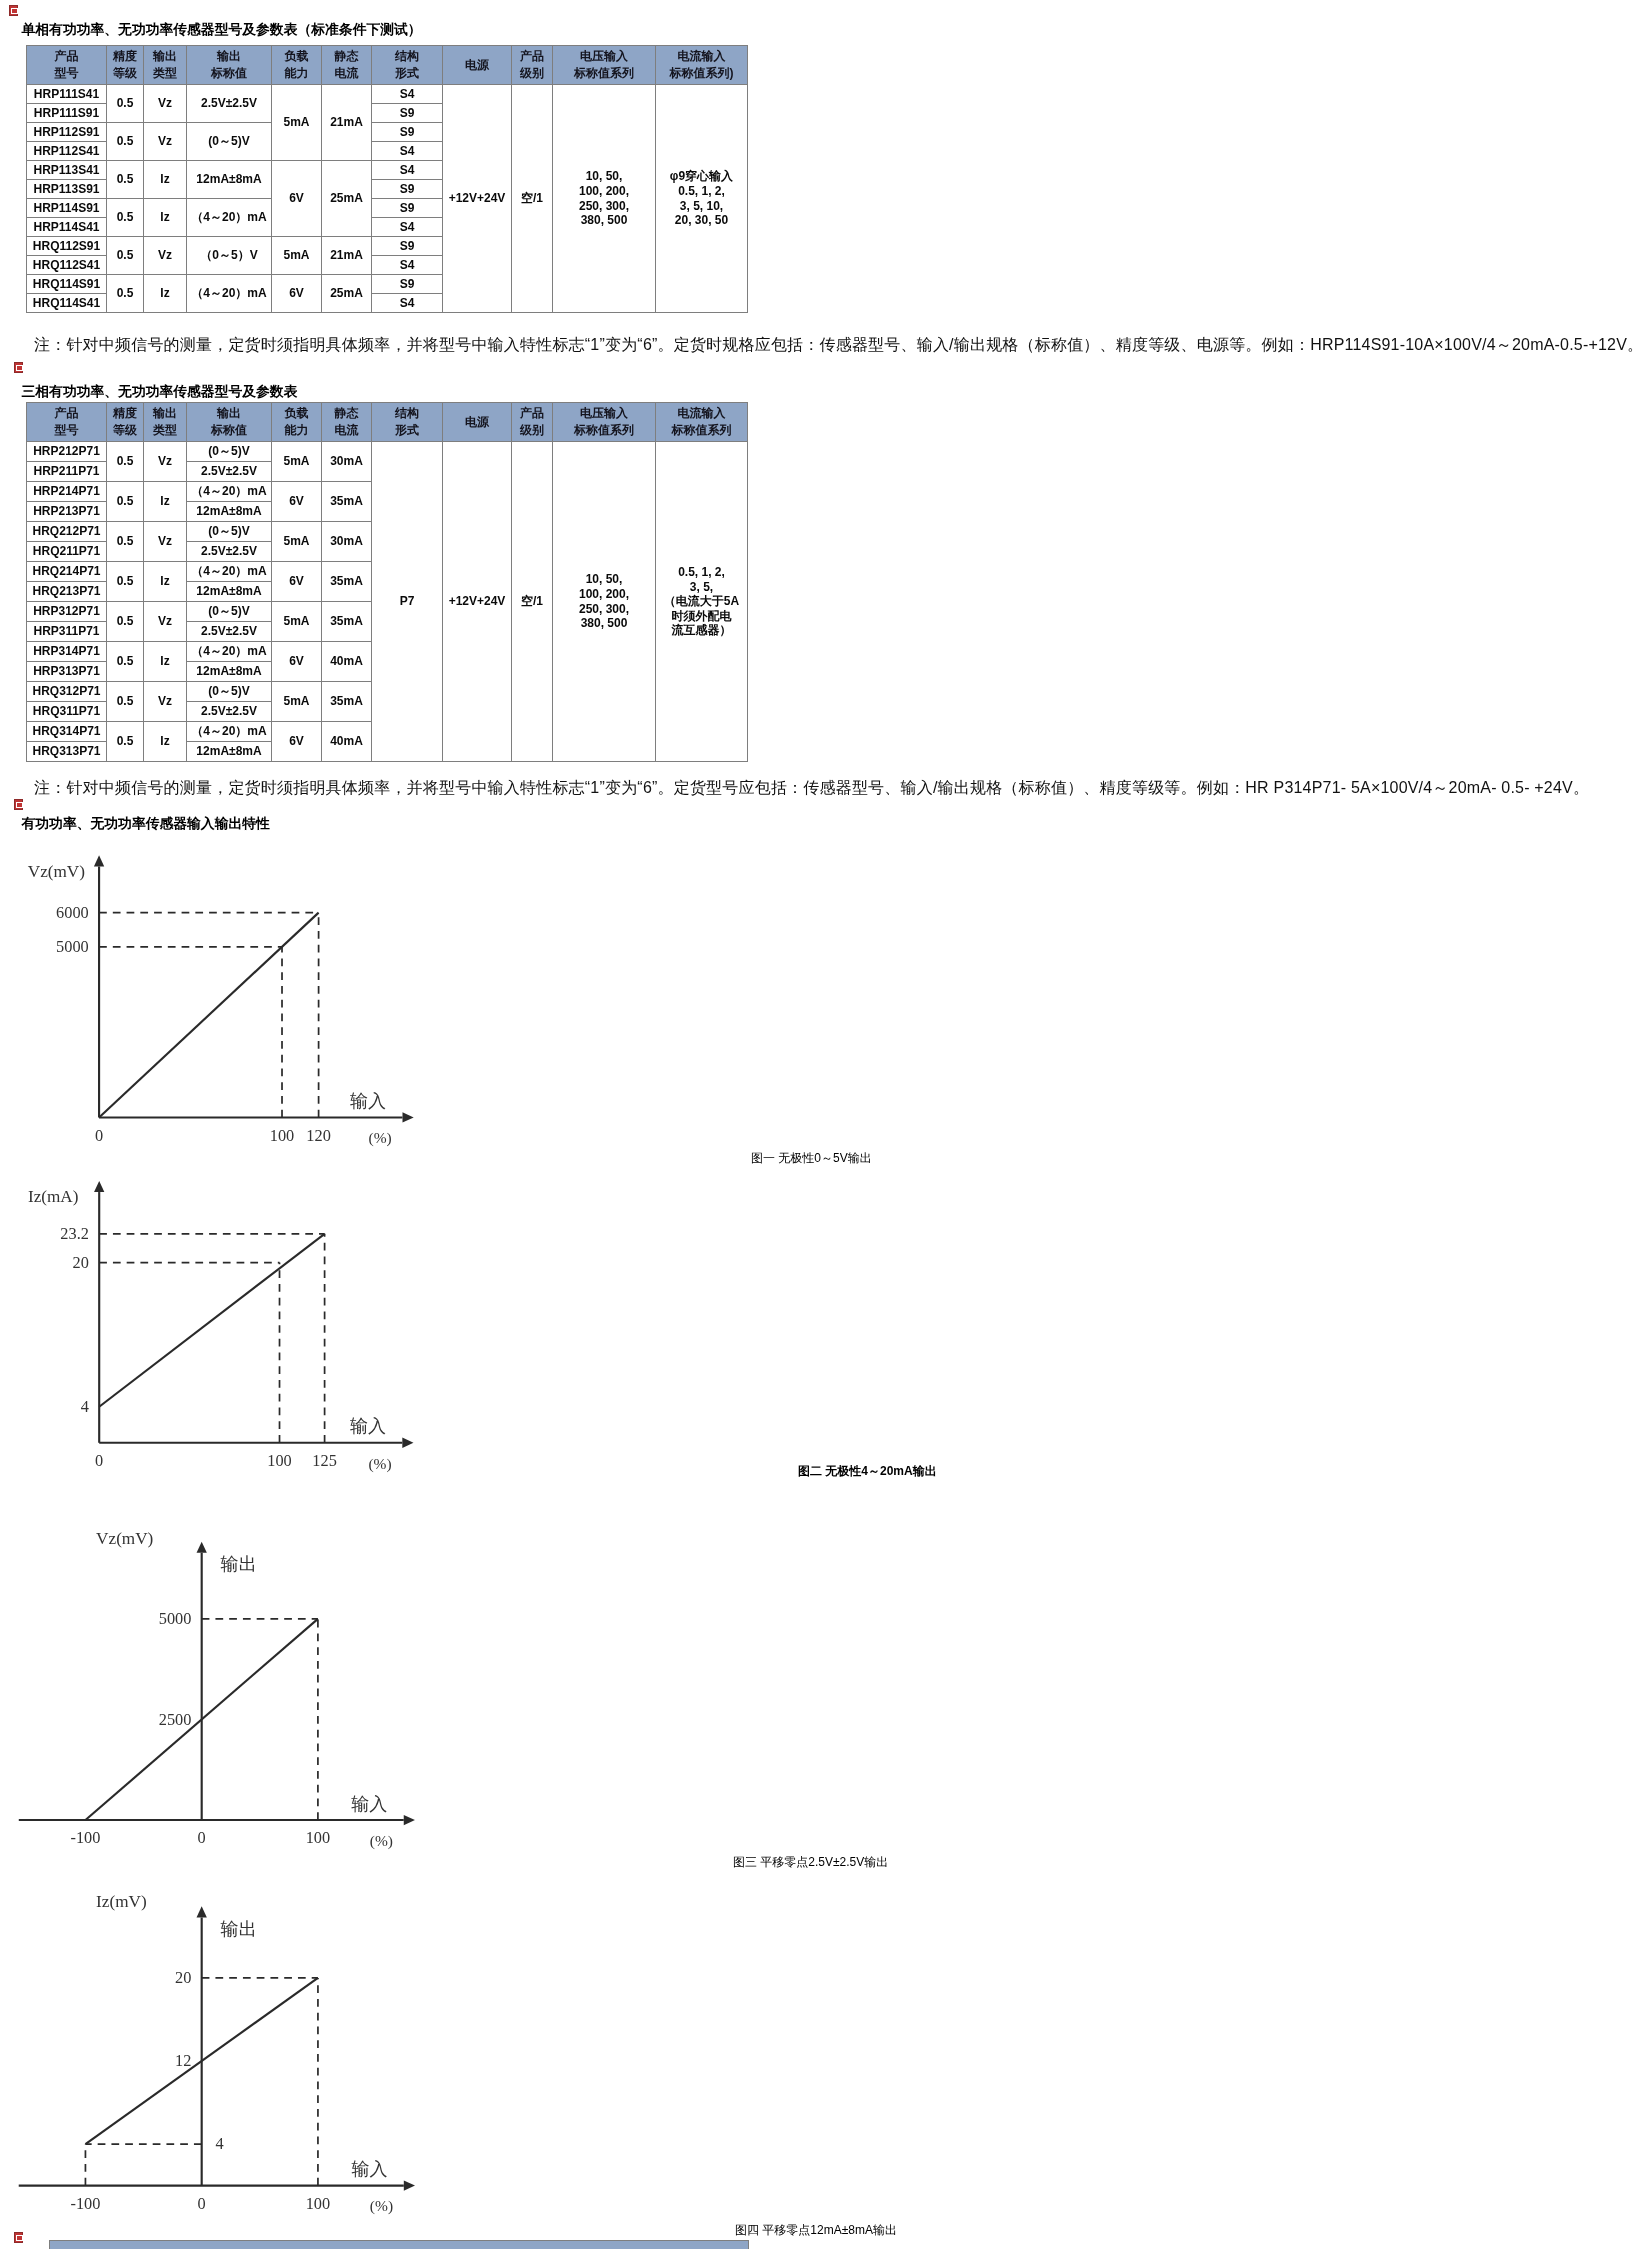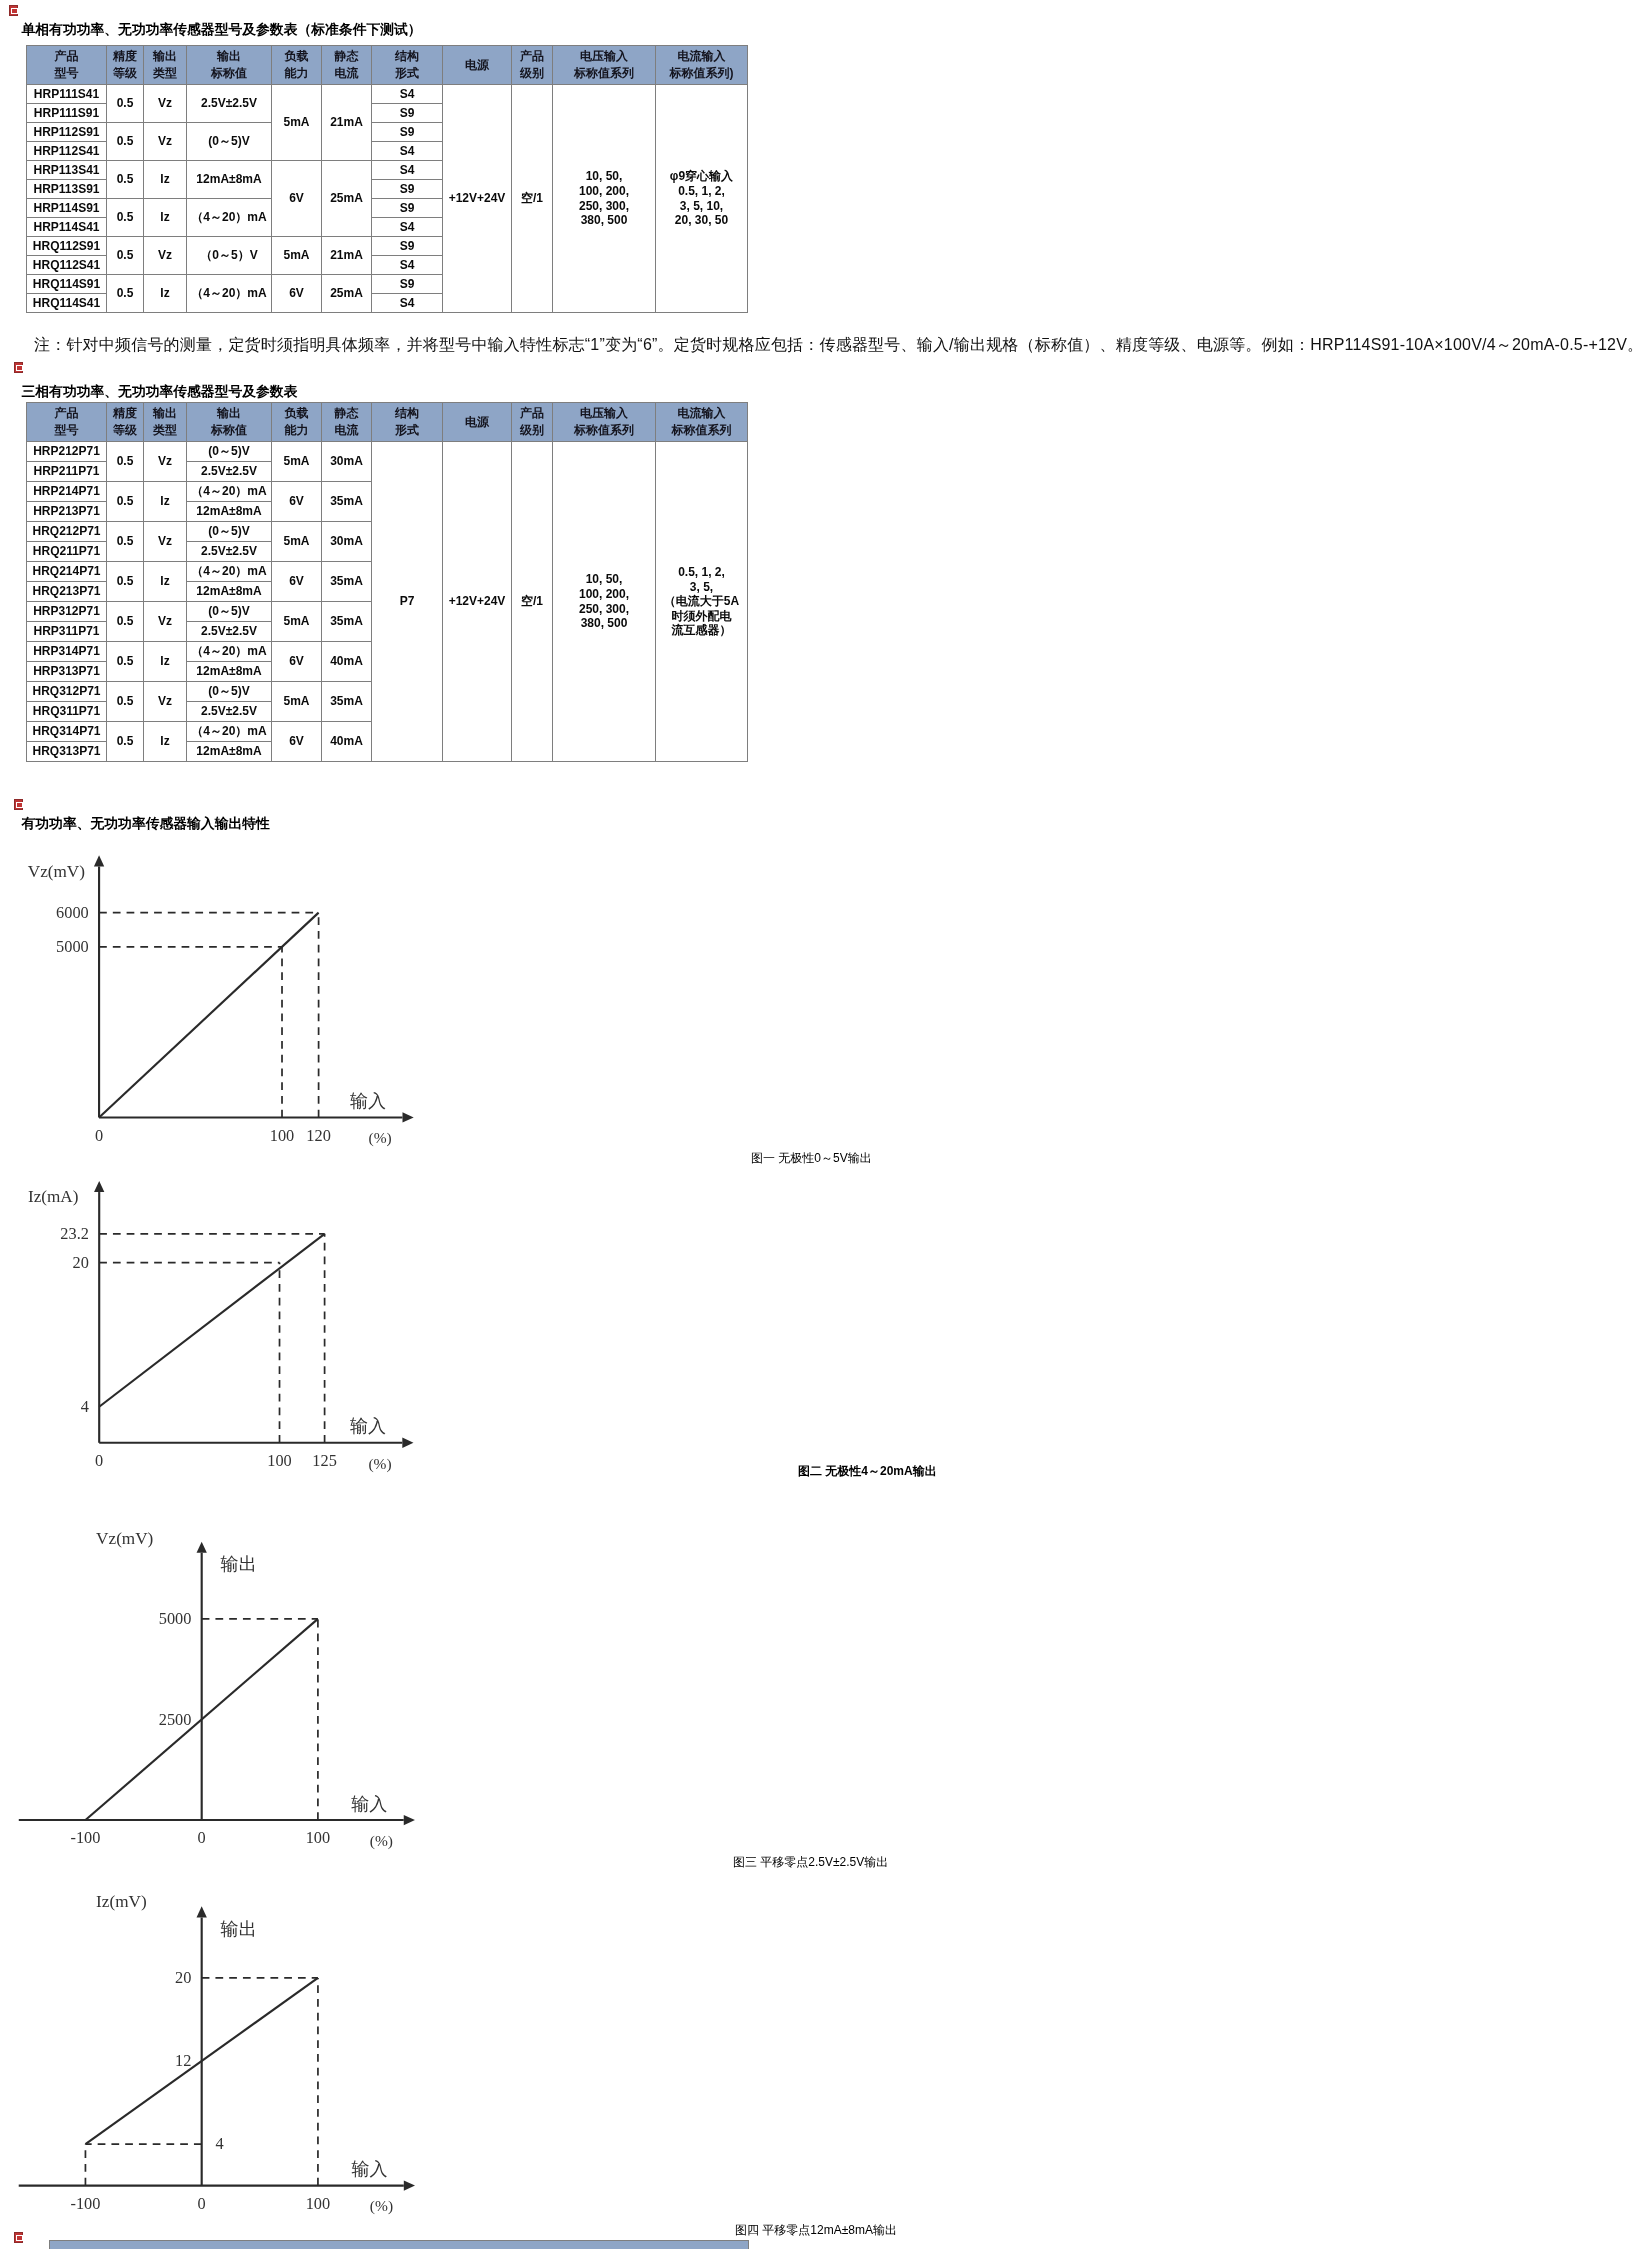--- a/index.html
+++ b/index.html
@@ -605,20 +605,21 @@
               <div>HRQ313P71</div>
             </td>
             <td>
               <div>12mA±8mA</div>
             </td>
           </tr>
         </tbody>
       </table>
     </div>
 
+  <div class="abs note" style="left:34px;top:778px;">注：针对中频信号的测量，定货时须指明具体频率，并将型号中输入特性标志“1”变为“6”。定货型号应包括：传感器型号、输入/输出规格（标称值）、精度等级等。例如：HR P314P71- 5A×100V/4～20mA- 0.5- +24V。</div>
 
   <div class="abs red-icon" style="left:13.8px;top:799px;">
       <i></i>
     </div>
 
   <div class="abs sec-title" style="left:21.5px;top:815px;">有功功率、无功功率传感器输入输出特性</div>
 
   <svg class="abs chart-svg" id="fig1" width="404" height="320" style="left:26px;top:844px;" viewBox="0 0 470 372">
       <line x1="85" y1="318" x2="438" y2="318" stroke="#2a2a2a" stroke-width="2.5"></line>
       <polygon points="438,312 451,318 438,324" fill="#2a2a2a"></polygon>

